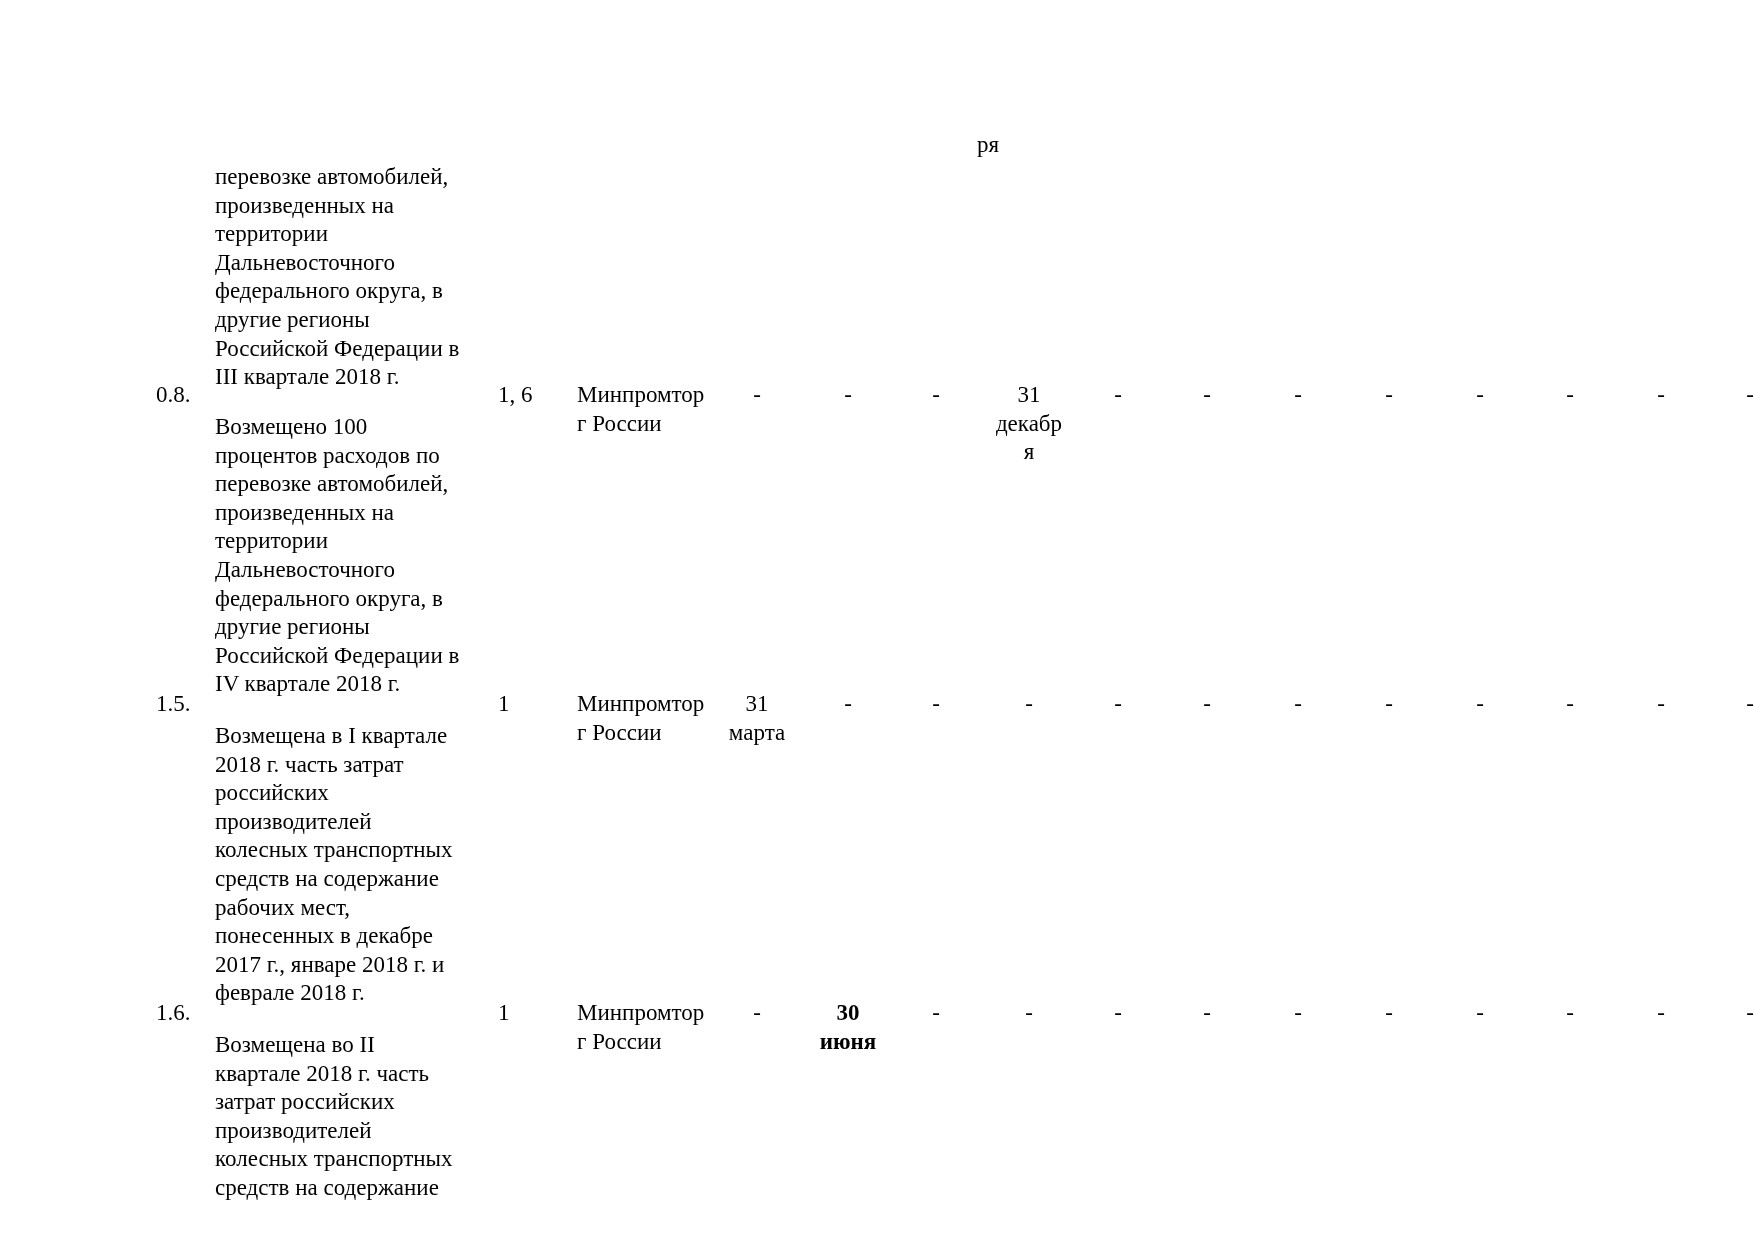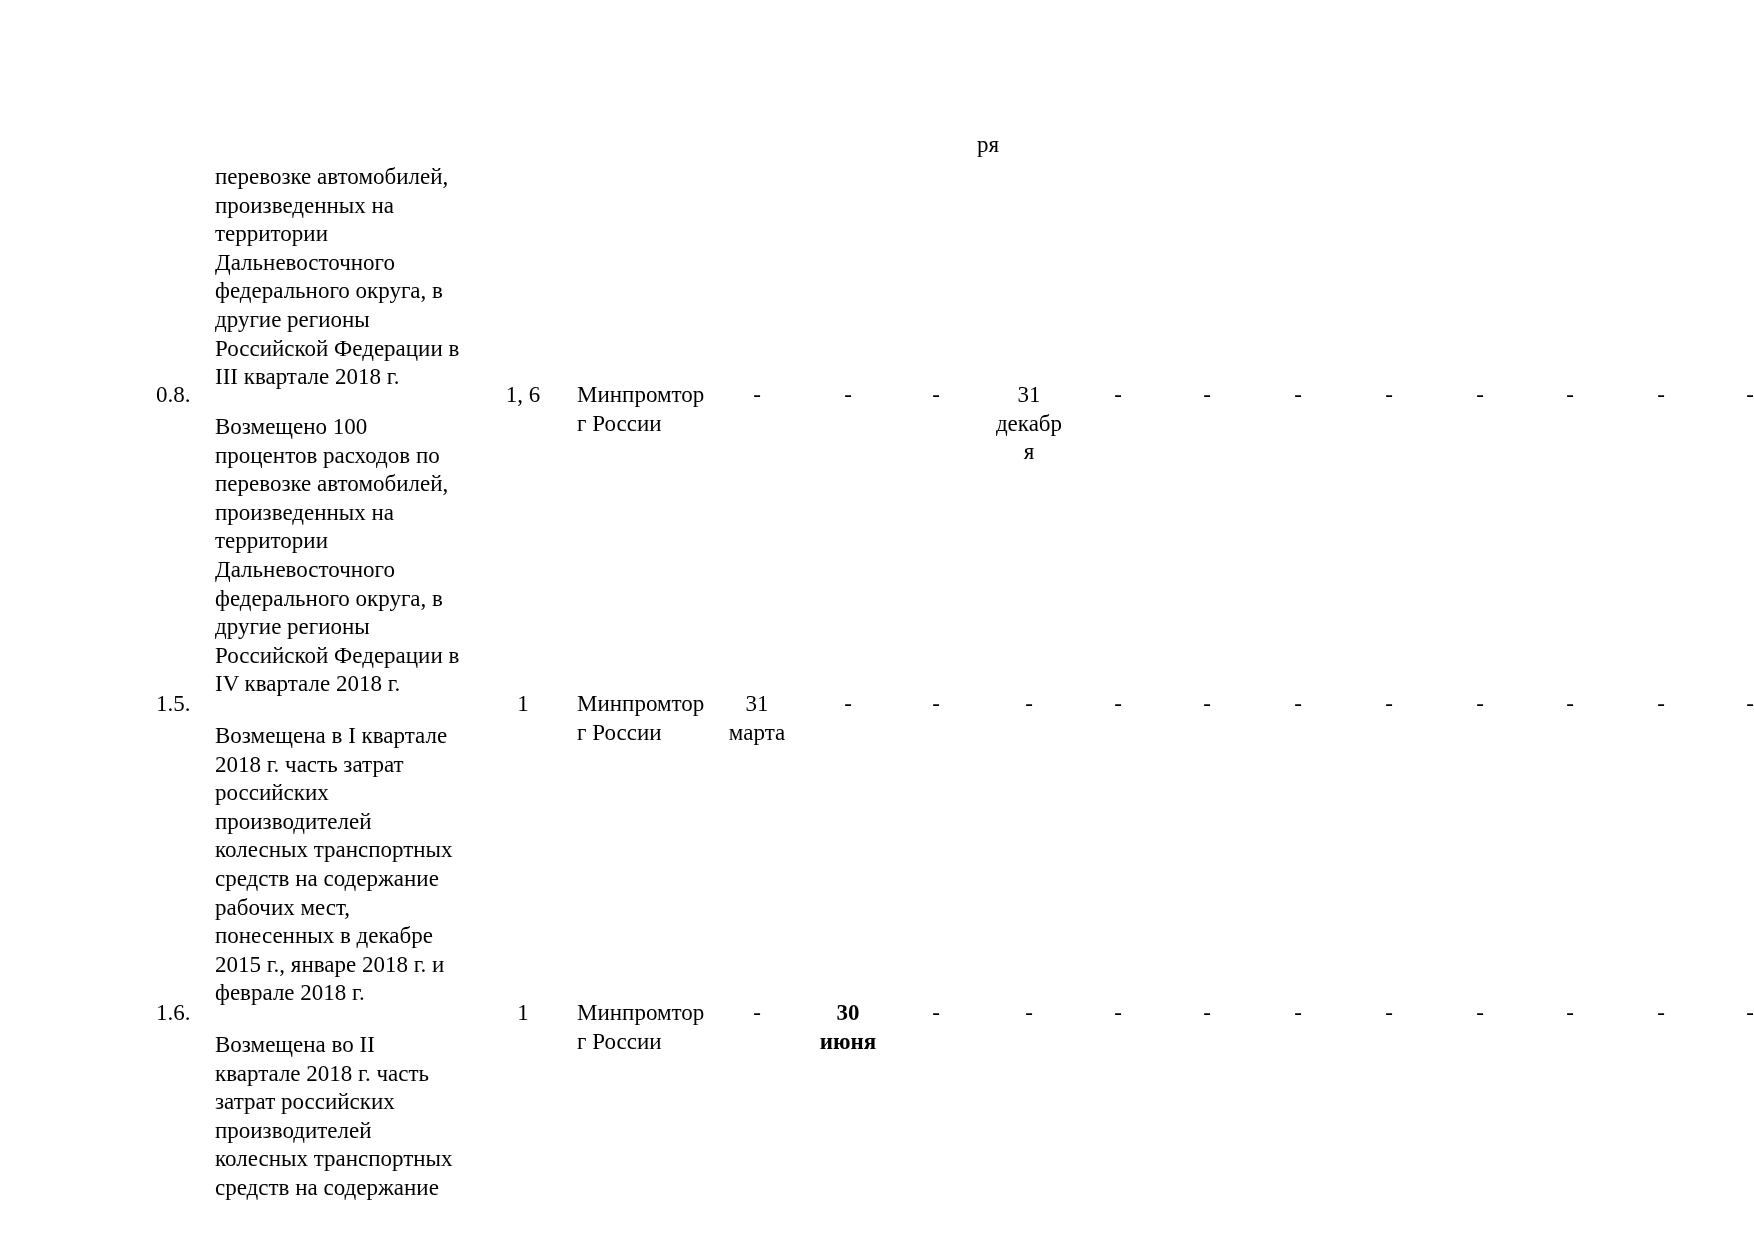--- a/index.html
+++ b/index.html
@@ -2,21 +2,21 @@
 <html><head>
 <meta charset="utf-8">
 <style>
   html, body { margin:0; padding:0; background:#ffffff; }
   body { width:1754px; height:1240px; position:relative; overflow:hidden;
          font-family:"Liberation Serif", "DejaVu Serif", serif; color:#000; font-size:23px; }
   .row { position:absolute; left:0; width:1754px; }
   .cell { position:absolute; top:0; line-height:28.6px; white-space:pre-line; }
   .num { left:156px; width:55px; }
   .desc { left:215px; width:290px;margin-top:32px; }
-  .ref { left:498px; width:50px; text-align:center; }
+  .ref { left:498px; width:50px; }
   .org { left:557px; width:150px;margin-left:20px; }
   .mcol { width:90px; text-align:center; }
 </style>
 </head>
 <body>
 
 <div id="table">
     <div class="row" style="top: 131px;">
     <div class="cell num"></div>
     <div class="cell desc">перевозке автомобилей,
@@ -75,21 +75,21 @@
     <div class="row" style="top: 690px;">
     <div class="cell num">1.5.</div>
     <div class="cell desc">Возмещена в I квартале
 2018 г. часть затрат
 российских
 производителей
 колесных транспортных
 средств на содержание
 рабочих мест,
 понесенных в декабре
-2015 г., январе 2018 г. и
+2017 г., январе 2018 г. и
 феврале 2018 г.</div>
     <div class="cell ref">1</div>
     <div class="cell org">Минпромтор
 г России</div>
   <div class="cell mcol" style="left: 712px;">31
 марта</div>
       <div class="cell mcol" style="left: 803px;">-</div>
       <div class="cell mcol" style="left: 891px;">-</div>
       <div class="cell mcol" style="left: 984px;">-</div>
       <div class="cell mcol" style="left: 1073px;">-</div>

